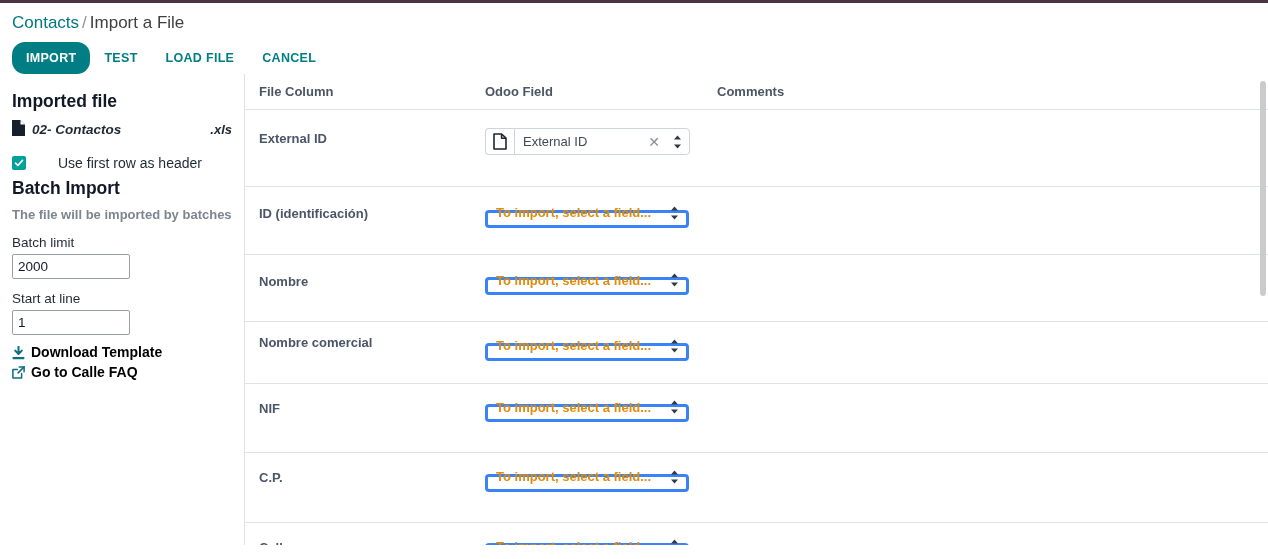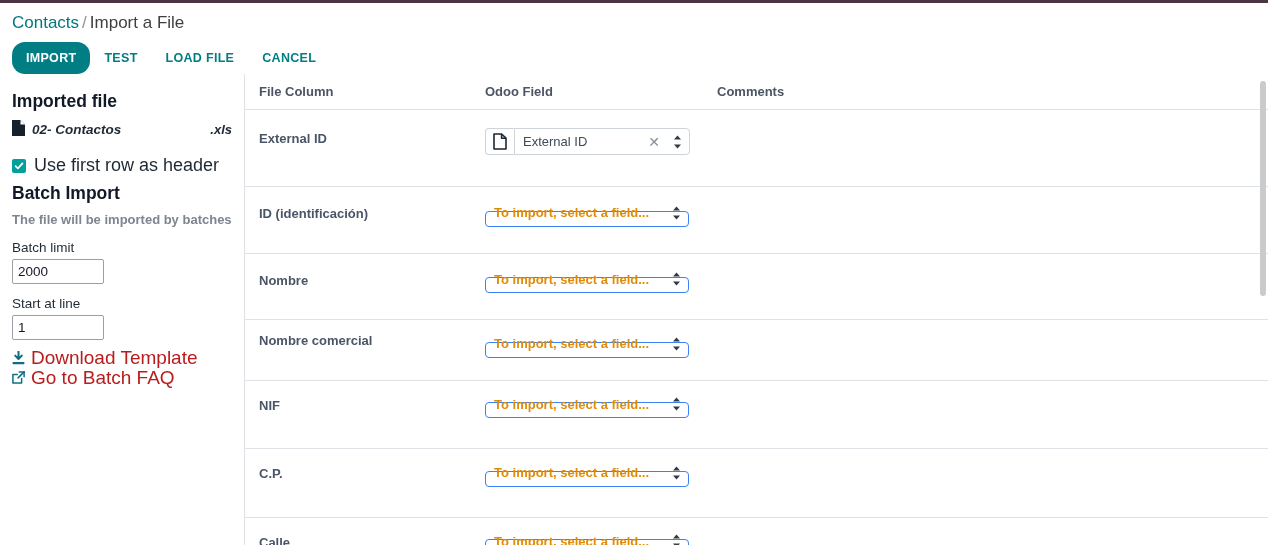--- a/index.html
+++ b/index.html
@@ -98,23 +98,24 @@
   }
   .file-ext {
     font-style: italic;
     color: #1f2933;
     font-size: 13px;
   }
   .check-row {
     display: flex;
     align-items: center;
     margin: 0 2px 4px 2px;
-    font-size: 18px;
+    font-size: 14px;
     color: #1f2933;
     cursor: pointer;
+    gap: 24px;
   }
   .cbox {
     width: 14px; height: 14px;
     background: #00a09d;
     border-radius: 2px;
     display: inline-flex;
     align-items: center;
     justify-content: center;
     flex: 0 0 14px;
   }
@@ -132,40 +133,41 @@
     margin: 0 2px;
     flex-direction: column;
   }
   .field-grp { display: flex; flex-direction: column; }
   .field-lbl {
     font-size: 13.5px;
     color: #1f2933;
     margin-bottom: 4px;
   }
   .num-input {
-    width: 92px;
+    width: 118px;
     height: 25px;
     border: 1px solid #9aa0a6;
     border-radius: 2px;
     font-size: 13.5px;
     font-family: "Liberation Sans", sans-serif;
     padding: 0 5px;
     color: #111827;
     background: #fff;
   }
   .help-links { margin: 8px 2px 0 2px; }
   .help-link {
     display: flex;
     align-items: center;
-    color: #b91c1c;
-    font-size: 19px;
+    color: #000000;
+    font-size: 14px;
     line-height: 19px;
     text-decoration: none;
     margin-bottom: 1px;
     cursor: pointer;
+    font-weight: bold;
   }
   .help-link .hl-ic { width: 15px; flex: 0 0 15px; display: inline-flex; }
   .help-link .hl-tx { margin-left: 4px; }
 
   
   .table-wrap {
     flex: 1;
     height: 471px;
     overflow: hidden;
     position: relative;
@@ -199,21 +201,21 @@
     font-weight: bold;
     color: #4a5568;
     line-height: 16px;
   }
 
   
   .sel {
     display: inline-flex;
     align-items: center;
     height: 16px;
-    border: 1px solid #3b82f6;
+    border: 3px solid #3b82f6;
     border-radius: 4px;
     background: #fff;
     padding: 0 6px 12px 8px;
     min-width: 204px;
     justify-content: space-between;
     cursor: pointer;
   }
   .sel-tx {
     font-size: 13px;
     font-weight: bold;
@@ -350,21 +352,21 @@
         <span class="hl-tx">Download Template</span>
       </a>
       <a class="help-link">
         <span class="hl-ic">
           <svg width="13" height="13" viewBox="0 0 13 13" aria-hidden="true">
             <path d="M7.2 0.9 L12.1 0.9 L12.1 5.8" stroke="#0f6e84" stroke-width="1.5" fill="none" stroke-linecap="round"></path>
             <path d="M12.1 0.9 L6.1 6.9" stroke="#0f6e84" stroke-width="1.5" fill="none" stroke-linecap="round"></path>
             <path d="M9.6 7.6 L9.6 12.1 L0.9 12.1 L0.9 3.4 L5.4 3.4" stroke="#0f6e84" stroke-width="1.5" fill="none" stroke-linecap="round" stroke-linejoin="round"></path>
           </svg>
         </span>
-        <span class="hl-tx">Go to Batch FAQ</span>
+        <span class="hl-tx">Go to Calle FAQ</span>
       </a>
     </div>
 
   </div>
 
   <div class="table-wrap">
     <table class="map">
       <colgroup>
         <col class="col-file">
           <col class="col-odoo">

